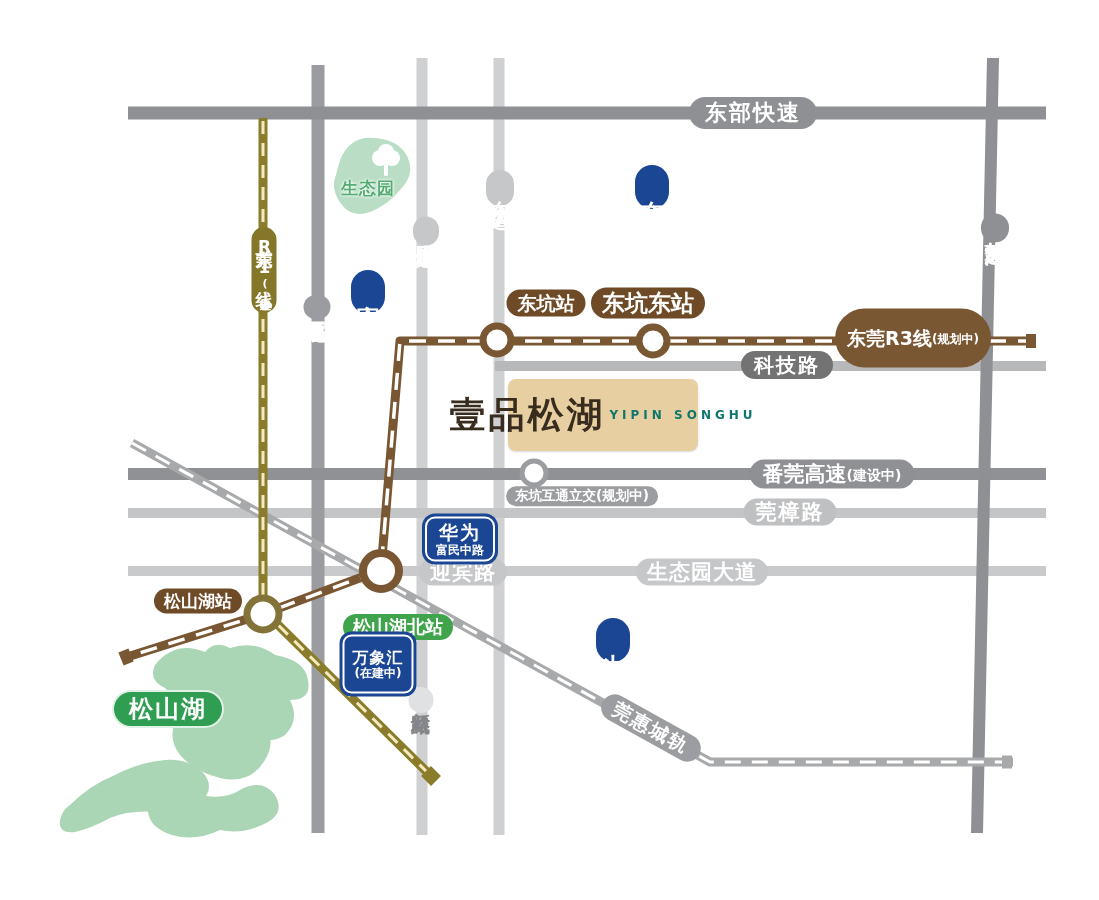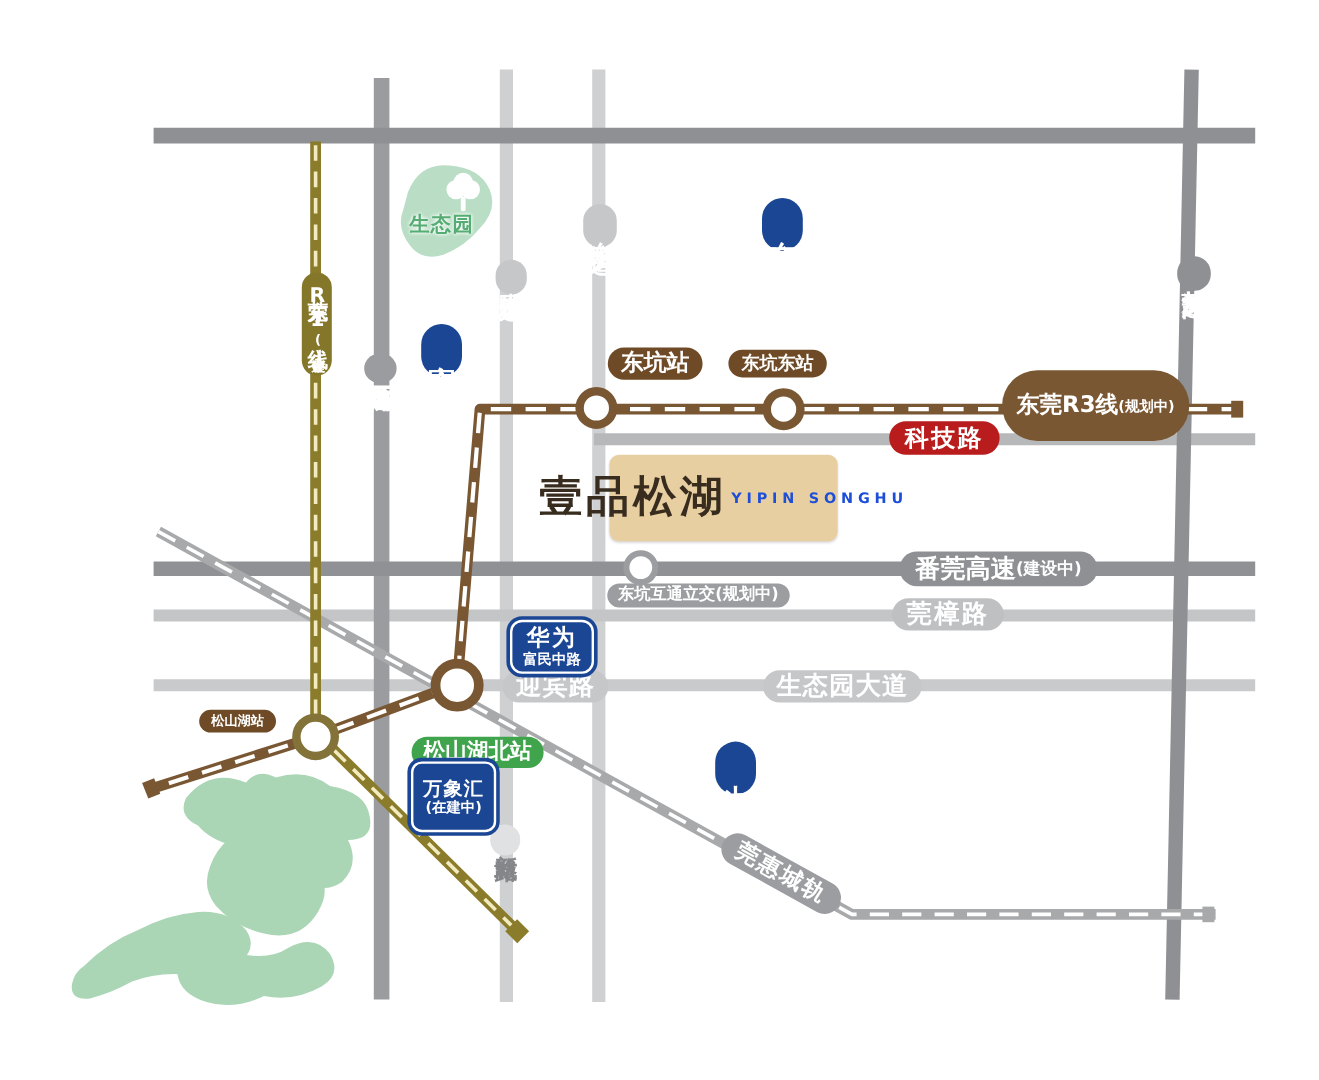--- a/index.html
+++ b/index.html
@@ -7,21 +7,21 @@
   #stage{position:relative;width:1099px;height:900px;background:#ffffff;overflow:hidden;}
   #map-svg{position:absolute;left:0;top:0;z-index:0;}
   .lbl{position:absolute;transform:translate(-50%,-50%);white-space:nowrap;color:#fff;
        font-weight:700;border-radius:999px;display:flex;align-items:center;justify-content:center;
        line-height:1;z-index:2;text-align:center;}
   .v{writing-mode:vertical-rl;text-orientation:upright;display:block;}
   .plain{background:none;}
   .note{font-weight:700;}
   
   .b-dongbu{left:753px;top:113px;background:#8f9094;font-size:22px;padding:5px 16px;letter-spacing:2px;}
-  .b-keji{left:787px;top:365px;background:#b91c1c;font-size:20px;padding:4px 13px;letter-spacing:2px;}
+  .b-keji{left:787px;top:365px;background:#737373;font-size:20px;padding:4px 13px;letter-spacing:2px;}
   .b-fanguan{left:832px;top:474px;background:#8f9094;font-size:21px;padding:4px 13px;}
   .b-fanguan .note{font-size:14px;}
   .b-guanzhang{left:790px;top:512px;background:#bfc0c2;font-size:21px;padding:3px 12px;letter-spacing:2px;}
   .b-yingbin{left:463px;top:572px;background:#c6c7c9;font-size:21px;padding:3px 11px;letter-spacing:1px;}
   .b-fumin{left:702px;top:572px;background:#c6c7c9;font-size:21px;padding:3px 11px;letter-spacing:1px;}
   .b-r3{left:913px;top:338px;background:#7a5733;font-size:19px;padding:20px 12px;}
   .b-r3 .note{font-size:12px;}
   .b-guanhui{left:651px;top:728px;background:#9c9da1;font-size:19px;padding:4px 13px;letter-spacing:2px;
              transform:translate(-50%,-50%) rotate(29deg);}
   
@@ -30,41 +30,41 @@
   .b-dalang{left:613px;top:640px;background:#1a4694;font-size:24px;padding:16px 5px;letter-spacing:4px;}
   .b-congguanshen{left:995px;top:228px;background:#8f9094;font-size:20px;padding:12px 4px;letter-spacing:1px;}
   .b-zhusanjiao{left:317px;top:307px;background:#9b9ca0;font-size:19px;padding:12px 4px;}
   .b-shengtaiyuan{left:426px;top:231px;background:#c6c7c9;font-size:20px;padding:12px 3px;letter-spacing:1px;}
   .b-dongkeng-ave{left:500px;top:188px;background:#c6c7c9;font-size:22px;padding:12px 3px;letter-spacing:3px;}
   .b-xincheng{left:421px;top:700px;background:#e0e1e3;color:#85868a;font-size:19px;padding:10px 3px;letter-spacing:2px;}
   .b-r1{left:264px;top:270px;background:#857729;font-size:17px;padding:10px 4px;}
   .b-r1 .note{font-size:11px;}
   
   .b-st-dk{left:546px;top:303px;background:#6e4a26;font-size:19px;padding:4px 11px;}
-  .b-st-dke{left:648px;top:303px;background:#6e4a26;font-size:15px;padding:4px 11px;}
-  .b-st-ssh{left:198px;top:601px;background:#6e4a26;font-size:11px;padding:4px 10px;}
+  .b-st-dke{left:648px;top:303px;background:#6e4a26;font-size:23px;padding:4px 11px;}
+  .b-st-ssh{left:198px;top:601px;background:#6e4a26;font-size:17px;padding:4px 10px;}
   .b-st-sshn{left:398px;top:627px;background:#3fa44c;font-size:18px;padding:4px 10px;}
   .b-interchange{left:582px;top:496px;background:#9c9da1;font-size:13.5px;padding:3px 9px;}
   .b-huawei{left:460px;top:539px;background:#1a4694;border:2px solid #fff;box-shadow:0 0 0 3px #1a4694;
             border-radius:10px;flex-direction:column;padding:4px 9px;gap:2px;}
   .b-huawei .l1{font-size:19px;letter-spacing:2px;}
   .b-huawei .l2{font-size:12px;}
   .b-mixc{left:378px;top:664px;background:#1a4694;border:2px solid #fff;box-shadow:0 0 0 3px #1a4694;
           border-radius:9px;flex-direction:column;padding:13px 8px;gap:1px;}
   .b-mixc .l1{font-size:16px;letter-spacing:1px;}
   .b-mixc .l2{font-size:12px;}
   .b-lake{left:168px;top:709px;background:#2f9e52;font-size:24px;padding:5px 15px;letter-spacing:2px;
           border:2px solid rgba(255,255,255,.85);}
   .b-ecopark{left:368px;top:188px;color:#55ad74;font-size:17px;letter-spacing:1px;
              text-shadow:0 0 3px #fff,0 0 3px #fff;}
   
   .b-project{left:603px;top:415px;width:190px;height:72px;background:#e8cfa2;border-radius:8px;
              flex-direction:row;gap:4px;box-shadow:0 1px 2px rgba(0,0,0,.15);}
   .b-project .title{font-size:36px;color:#382c1e;letter-spacing:3px;font-weight:700;}
-  .b-project .sub{font-size:12px;color:#1d4ed8;letter-spacing:4px;font-weight:700;}
+  .b-project .sub{font-size:12px;color:#0f766e;letter-spacing:4px;font-weight:700;}
 </style>
 </head>
 <body>
 
 <div id="stage">
 
   <svg id="map-svg" width="1099" height="900" viewBox="0 0 1099 900">
 
     <g fill="#abd6b6">
       <path d="M155 665 Q175 640 205 652 Q215 640 230 648 Q255 640 275 655 Q305 660 308 680 Q312 700 290 700 Q300 720 285 735 Q270 745 255 735 Q240 730 230 720 Q210 715 195 705 Q175 700 165 688 Q148 680 155 665 Z"></path>
@@ -107,20 +107,21 @@
     <line x1="1026" y1="341" x2="1036" y2="341" stroke="#7a5733" stroke-width="14"></line>
     <line x1="121" y1="659" x2="131" y2="655" stroke="#7a5733" stroke-width="14"></line>
 
     <circle cx="497" cy="340" r="14" fill="#fff" stroke="#7a5733" stroke-width="7"></circle>
     <circle cx="653" cy="341" r="14" fill="#fff" stroke="#7a5733" stroke-width="7"></circle>
     <circle cx="263" cy="614" r="16" fill="#fff" stroke="#837338" stroke-width="7"></circle>
     <circle cx="381" cy="571" r="18" fill="#fff" stroke="#7a5733" stroke-width="8"></circle>
     <circle cx="534" cy="473" r="12" fill="#fff" stroke="#9c9da1" stroke-width="5"></circle>
   </svg>
 
+  <div class="lbl b-dongbu">东部快速</div>
   <div class="lbl v b-congguanshen">从莞深高速</div>
   <div class="lbl v b-zhusanjiao">珠三角环线高速</div>
   <div class="lbl v b-shengtaiyuan">生态园大道</div>
   <div class="lbl v b-dongkeng-ave">东坑大道</div>
   <div class="lbl b-keji">科技路</div>
   <div class="lbl b-fanguan">
     <span>番莞高速</span>
       <span class="note">(建设中)</span>
   </div>
   <div class="lbl b-guanzhang">莞樟路</div>
@@ -149,19 +150,20 @@
 
   <div class="lbl b-huawei">
     <span class="l1">华为</span>
     <span class="l2">富民中路</span>
   </div>
   <div class="lbl b-mixc">
     <span class="l1">万象汇</span>
     <span class="l2">(在建中)</span>
   </div>
   <div class="lbl plain b-ecopark">生态园</div>
+  <div class="lbl b-lake">松山湖</div>
 
   <div class="lbl b-project">
     <span class="title">壹品松湖</span>
     <span class="sub">YIPIN SONGHU</span>
   </div>
 
 </div>
 
 </body></html>

